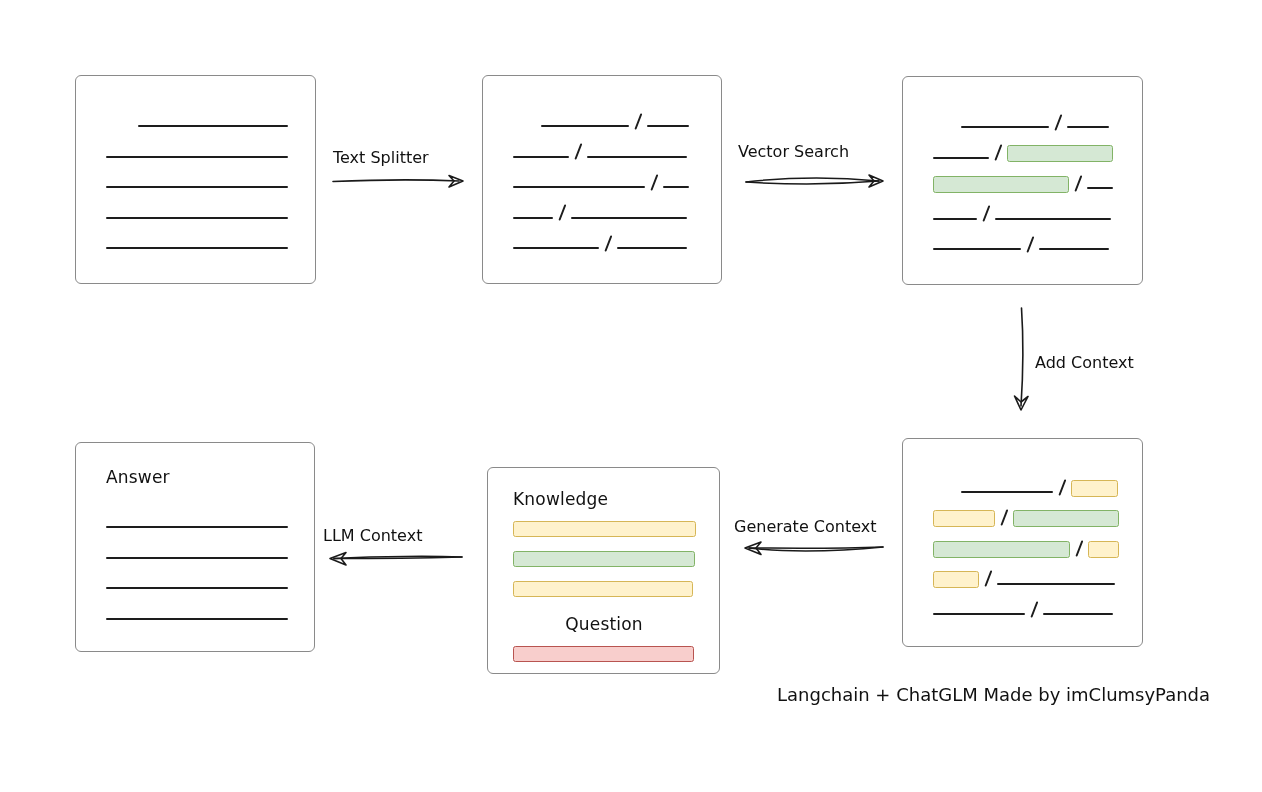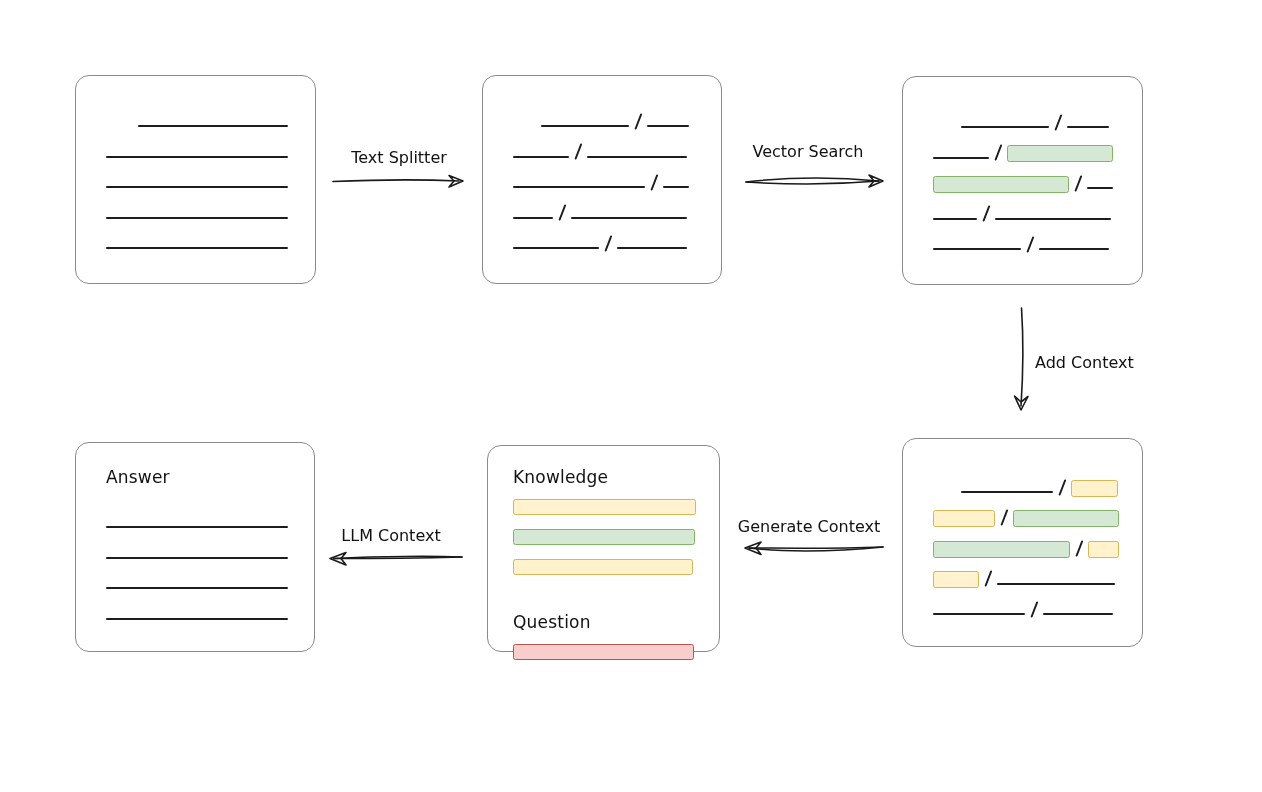--- a/index.html
+++ b/index.html
@@ -1,48 +1,48 @@
 <!DOCTYPE html>
 <html><head>
 <meta charset="utf-8">
 <style>
   html,body{margin:0;padding:0;background:#ffffff;}
   body{width:1262px;height:792px;overflow:hidden;
        font-family:"DejaVu Sans",sans-serif;color:#1d1d1d;}
   #canvas{position:relative;width:1262px;height:792px;background:#ffffff;}
 
-  .box{position:absolute;border:1.6px solid #8a8a8a;border-radius:14px;
+  .box{position:absolute;border:1.6px solid #8a8a8a;border-radius:6px;
        background:#ffffff;box-sizing:border-box;}
 
   .content{padding-top:31px;padding-left:30px;padding-right:26px;}
   .content.tight{padding-top:34px;}
 
   .row{display:flex;align-items:center;height:30.5px;}
   .seg-space{flex:none;height:1px;}
   .seg-line{flex:none;height:2px;background:#1d1d1d;border-radius:2px;
             transform:translateY(4px);}
   .seg-slash{flex:none;width:2.4px;height:17px;background:#1d1d1d;
              border-radius:2px;margin:0 8px;transform:rotate(21deg) translateY(-1px);}
   .seg-chip{flex:none;height:17px;border-radius:2.5px;box-sizing:border-box;}
   .seg-chip.green{background:#d5e8d4;border:1.6px solid #82b366;}
   .seg-chip.yellow{background:#fff2cc;border:1.6px solid #d6b656;}
   .seg-chip.red{background:#f8cecc;border:1.6px solid #b85450;}
 
   .box-title{font-size:17px;letter-spacing:.2px;color:#111;}
   .arrow-label{position:absolute;font-size:16px;color:#111;
-               white-space:nowrap;text-align:center;}
+               white-space:nowrap;text-align:left;}
   .arrow-svg{position:absolute;overflow:visible;}
   .footer-text{position:absolute;font-size:18px;color:#111;
                white-space:nowrap;text-align:center;}
 
   
   .prompt-content{padding:21px 24px 0 25px;}
   .prompt-content .row{height:30px;}
   .prompt-content .seg-chip{height:16px;}
-  .title-gap{margin-top:30px;}
+  .title-gap{margin-top:10px;text-align:center;}
   .rows-gap{margin-top:5px;}
 
   
   .answer-content{padding:24px 28px 0 30px;}
   .answer-content .rows-gap{margin-top:21px;}
 </style>
 </head>
 <body>
 
 <div id="canvas">
@@ -180,21 +180,21 @@
       </div>
   </div>
 
   <div class="arrow-label" style="left:734px;top:517px;width:150px">Generate Context</div>
   <svg class="arrow-svg" style="left:737px;top:538px" width="148" height="20" viewBox="0 0 148 20">
     <path d="M146 9 C 90 14.5, 40 13.5, 12 10" fill="none" stroke="#1a1a1a" stroke-width="1.5" stroke-linecap="round"></path>
     <path d="M146 9 C 90 11, 40 10, 12 10" fill="none" stroke="#1a1a1a" stroke-width="1.5" stroke-linecap="round"></path>
     <path d="M24 4 L8 10 L24 16.5 L19 10 Z" fill="none" stroke="#1a1a1a" stroke-width="1.6" stroke-linejoin="round"></path>
   </svg>
 
-  <div class="box" style="left:487px;top:445px;width:233px;height:207px">
+  <div class="box" style="left:487px;top:467px;width:233px;height:207px">
     <div class="prompt-content">
       <div class="box-title">Knowledge</div>
       <div class="rows-gap">
           <div class="row">
             <div class="seg-chip yellow" style="width: 183px;"></div>
           </div>
           <div class="row">
             <div class="seg-chip green" style="width: 182px;"></div>
           </div>
           <div class="row">
@@ -230,14 +230,15 @@
           <div class="row">
             <div class="seg-line" style="width: 182px;"></div>
           </div>
           <div class="row">
             <div class="seg-line" style="width: 182px;"></div>
           </div>
         </div>
     </div>
   </div>
 
+  <div class="footer-text" style="left:777px;top:684px;width:400px">Langchain + ChatGLM Made by imClumsyPanda</div>
 
 </div>
 
 </body></html>

